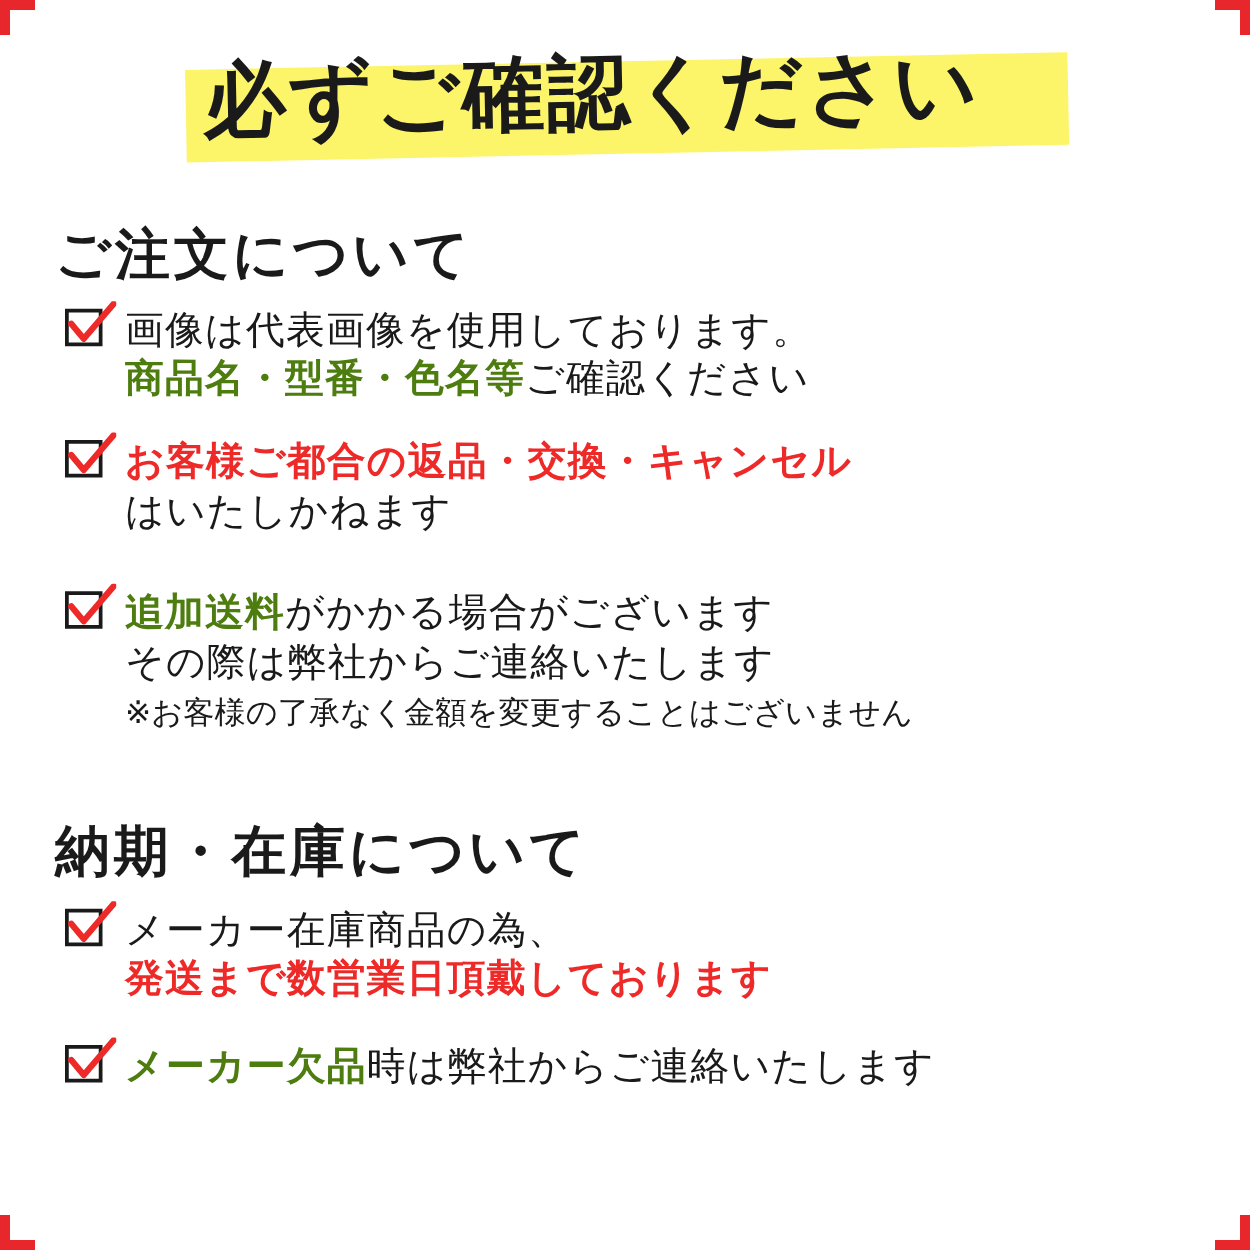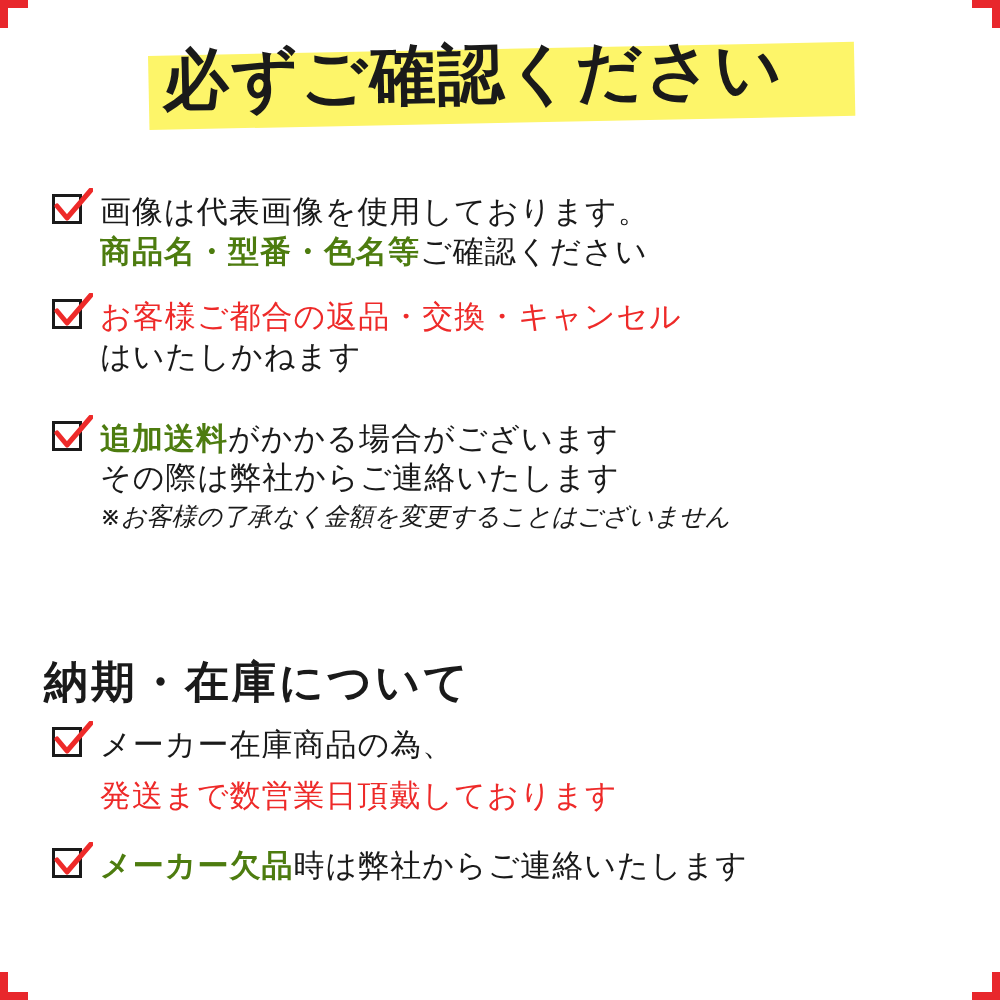--- a/index.html
+++ b/index.html
@@ -109,30 +109,29 @@
     height: 40px;
   }
 
   .line {
     font-size: 31px;
     line-height: 1.28;
     letter-spacing: 1px;
     color: #1a1a1a;
     white-space: nowrap;
   }
-  .line.red { color: #ee2a29; font-weight: 400; margin-top: 12px; }
+  .line.red { color: #ee2a29; font-weight: 700; }
   .line .red { color: #4d7c0f; font-weight: 700; }
   .line .blk { color: #1a1a1a; font-weight: 400; }
   .note {
     font-size: 25px;
     letter-spacing: 0px;
     color: #1a1a1a;
     white-space: nowrap;
     margin-top: 2px;
-    font-style: italic;
   }
 </style>
 </head>
 <body>
 
 <div class="edge-top"></div>
 <div class="edge-bottom"></div>
 <div class="edge-left"></div>
 <div class="edge-right"></div>
 <div class="edge-mask-top"></div>
@@ -141,20 +140,21 @@
 <div class="edge-mask-right"></div>
 
 <div class="content">
 
   <div class="title-wrap">
     <div class="title-band"></div>
     <div class="title-text">必ずご確認ください</div>
   </div>
 
   <div class="section" style="top: 178px;">
+    <h2 class="section-heading">ご注文について</h2>
 
     <div class="item" style="margin-top: 14px;">
       <span class="check">
         <span class="box"></span>
         <svg viewBox="0 0 40 40">
             <path d="M4 18 L14 30 L38 2" fill="none" stroke="#ee2a29" stroke-width="5" stroke-linecap="round" stroke-linejoin="round"></path>
           </svg>
       </span>
       <div class="line">画像は代表画像を使用しております。</div>
       <div class="line"><span class="red">商品名・型番・色名等</span><span class="blk">ご確認ください</span></div>

